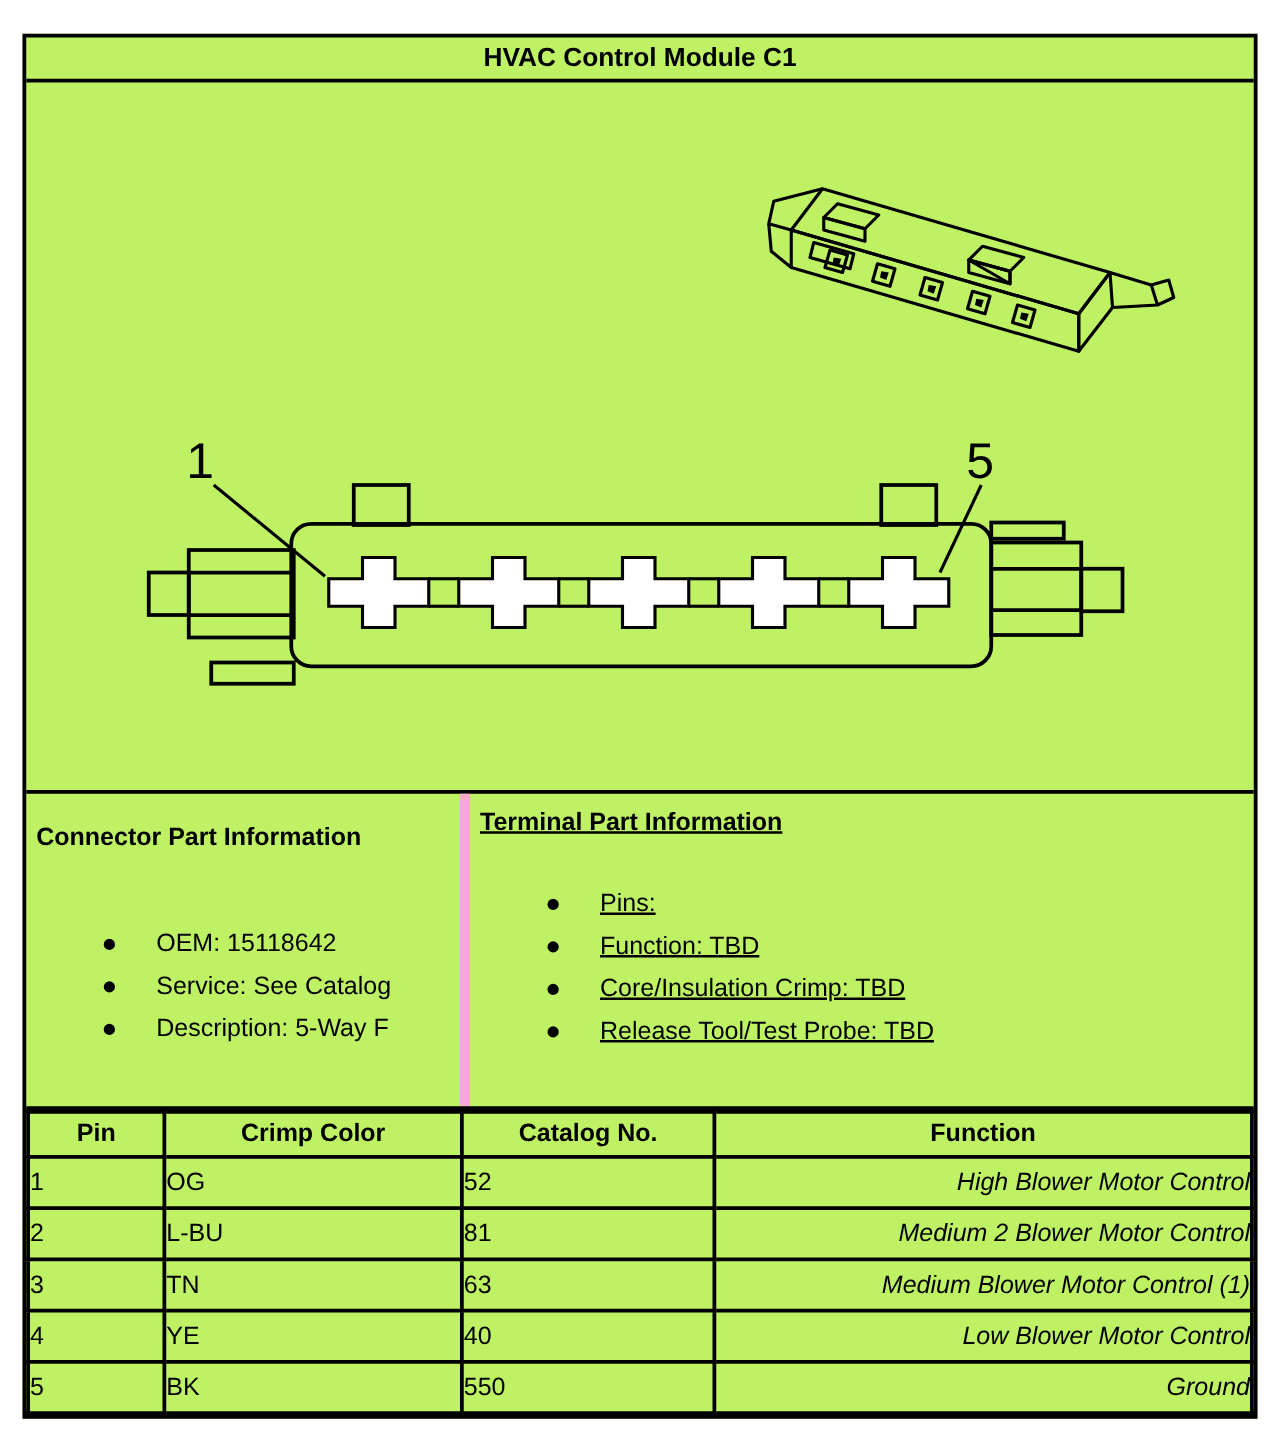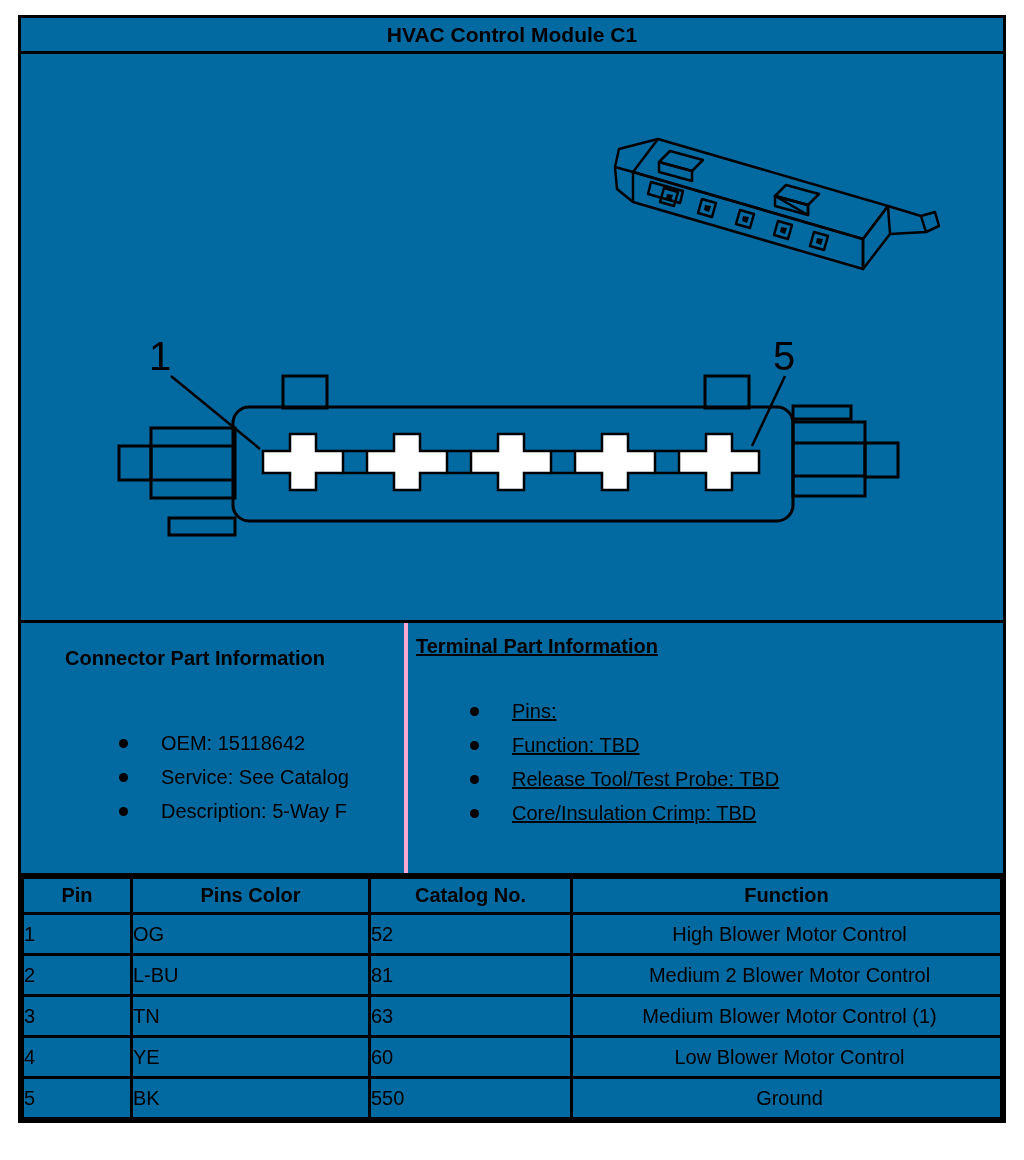--- a/index.html
+++ b/index.html
@@ -3,37 +3,37 @@
 <meta charset="utf-8">
 <style>
   html, body { margin: 0; padding: 0; }
   body {
     width: 1024px; height: 1160px;
     background: #ffffff; color: #000000;
     font-family: "Liberation Sans", sans-serif;
     position: relative;
   }
   .frame {
-    position: absolute; left: 18px; top: 15px;
+    position: absolute; left: 18px; top: 27px;
     width: 982px; height: 1102px;
     border: 3px solid #000;
     display: flex; flex-direction: column;
-    background: #0369a1;
+    background: #bef264;
   }
   .title-bar {
     height: 33px; flex: 0 0 33px;
     border-bottom: 3px solid #000;
     display: flex; align-items: center; justify-content: center;
     font-weight: bold; font-size: 21px;
   }
   .diagram-area { height: 566px; flex: 0 0 566px; position: relative; overflow: hidden; }
   .diagram-area svg { display: block; width: 982px; height: 566px; }
 
   .info-section { display: flex; border-top: 3px solid #000; height: 250px; flex: 0 0 250px; }
-  .info-left { width: 347px; flex: 0 0 347px; border-right: 4px solid #f9a8d4; overflow: hidden; padding-left: 36px; }
+  .info-left { width: 347px; flex: 0 0 347px; border-right: 8px solid #f9a8d4; overflow: hidden; }
   .info-right { flex: 1; overflow: hidden; text-decoration: underline; }
   .info-heading { font-size: 20px; font-weight: bold; margin: 0; }
   .info-left .info-heading { margin: 24px 0 0 8px; }
   .info-right .info-heading { margin: 12px 0 0 8px; }
   ul.bullets { list-style: none; margin: 0; padding: 0 0 0 104px; font-size: 20px; }
   .info-left ul.bullets { margin-top: 56px; }
   .info-right ul.bullets { margin-top: 36px; }
   ul.bullets li { position: relative; line-height: 34px; white-space: nowrap; }
   ul.bullets li::before {
     content: ""; position: absolute; left: -42px; top: 13px;
@@ -45,21 +45,21 @@
     width: 100%; height: 100%;
     border-collapse: collapse; table-layout: fixed;
   }
   table.pin-table th, table.pin-table td {
     border: 3px solid #000;
     font-size: 20px; 
     padding: 0; height: 38px;
     overflow: hidden; white-space: nowrap;
   }
   table.pin-table th { height: 33px; font-weight: bold; }
-  table.pin-table td.fn { text-align: center; padding-left: 6px; }
+  table.pin-table td.fn { text-align: right; padding-left: 6px; font-style: italic; }
 </style>
 </head>
 <body>
 
 <div class="frame">
 
   <div class="title-bar">HVAC Control Module C1</div>
 
   <div class="diagram-area">
     <svg viewBox="0 0 982 566" xmlns="http://www.w3.org/2000/svg">
@@ -159,38 +159,38 @@
           <li>Service: See Catalog</li>
           <li>Description: 5-Way F</li>
         </ul>
     </div>
     <div class="info-right">
       <h2 class="info-heading">Terminal Part Information</h2>
       <ul class="bullets">
 
       <li>Pins:</li>
           <li>Function: TBD</li>
+          <li>Core/Insulation Crimp: TBD</li>
           <li>Release Tool/Test Probe: TBD</li>
-          <li>Core/Insulation Crimp: TBD</li>
         </ul>
     </div>
   </div>
 
   <div class="table-wrap">
     <table class="pin-table">
       <colgroup>
         <col style="width:109px">
         <col style="width:238px">
         <col style="width:202px">
         <col>
       </colgroup>
       <thead>
         <tr>
           <th>Pin</th>
-          <th>Pins Color</th>
+          <th>Crimp Color</th>
           <th>Catalog No.</th>
           <th>Function</th>
         </tr>
       </thead>
       <tbody>
 
       <tr>
           <td>1</td>
           <td>OG</td>
           <td>52</td>
@@ -204,21 +204,21 @@
         </tr>
           <tr>
           <td>3</td>
           <td>TN</td>
           <td>63</td>
           <td class="fn">Medium Blower Motor Control (1)</td>
         </tr>
           <tr>
           <td>4</td>
           <td>YE</td>
-          <td>60</td>
+          <td>40</td>
           <td class="fn">Low Blower Motor Control</td>
         </tr>
           <tr>
           <td>5</td>
           <td>BK</td>
           <td>550</td>
           <td class="fn">Ground</td>
         </tr>
         </tbody>
     </table>

